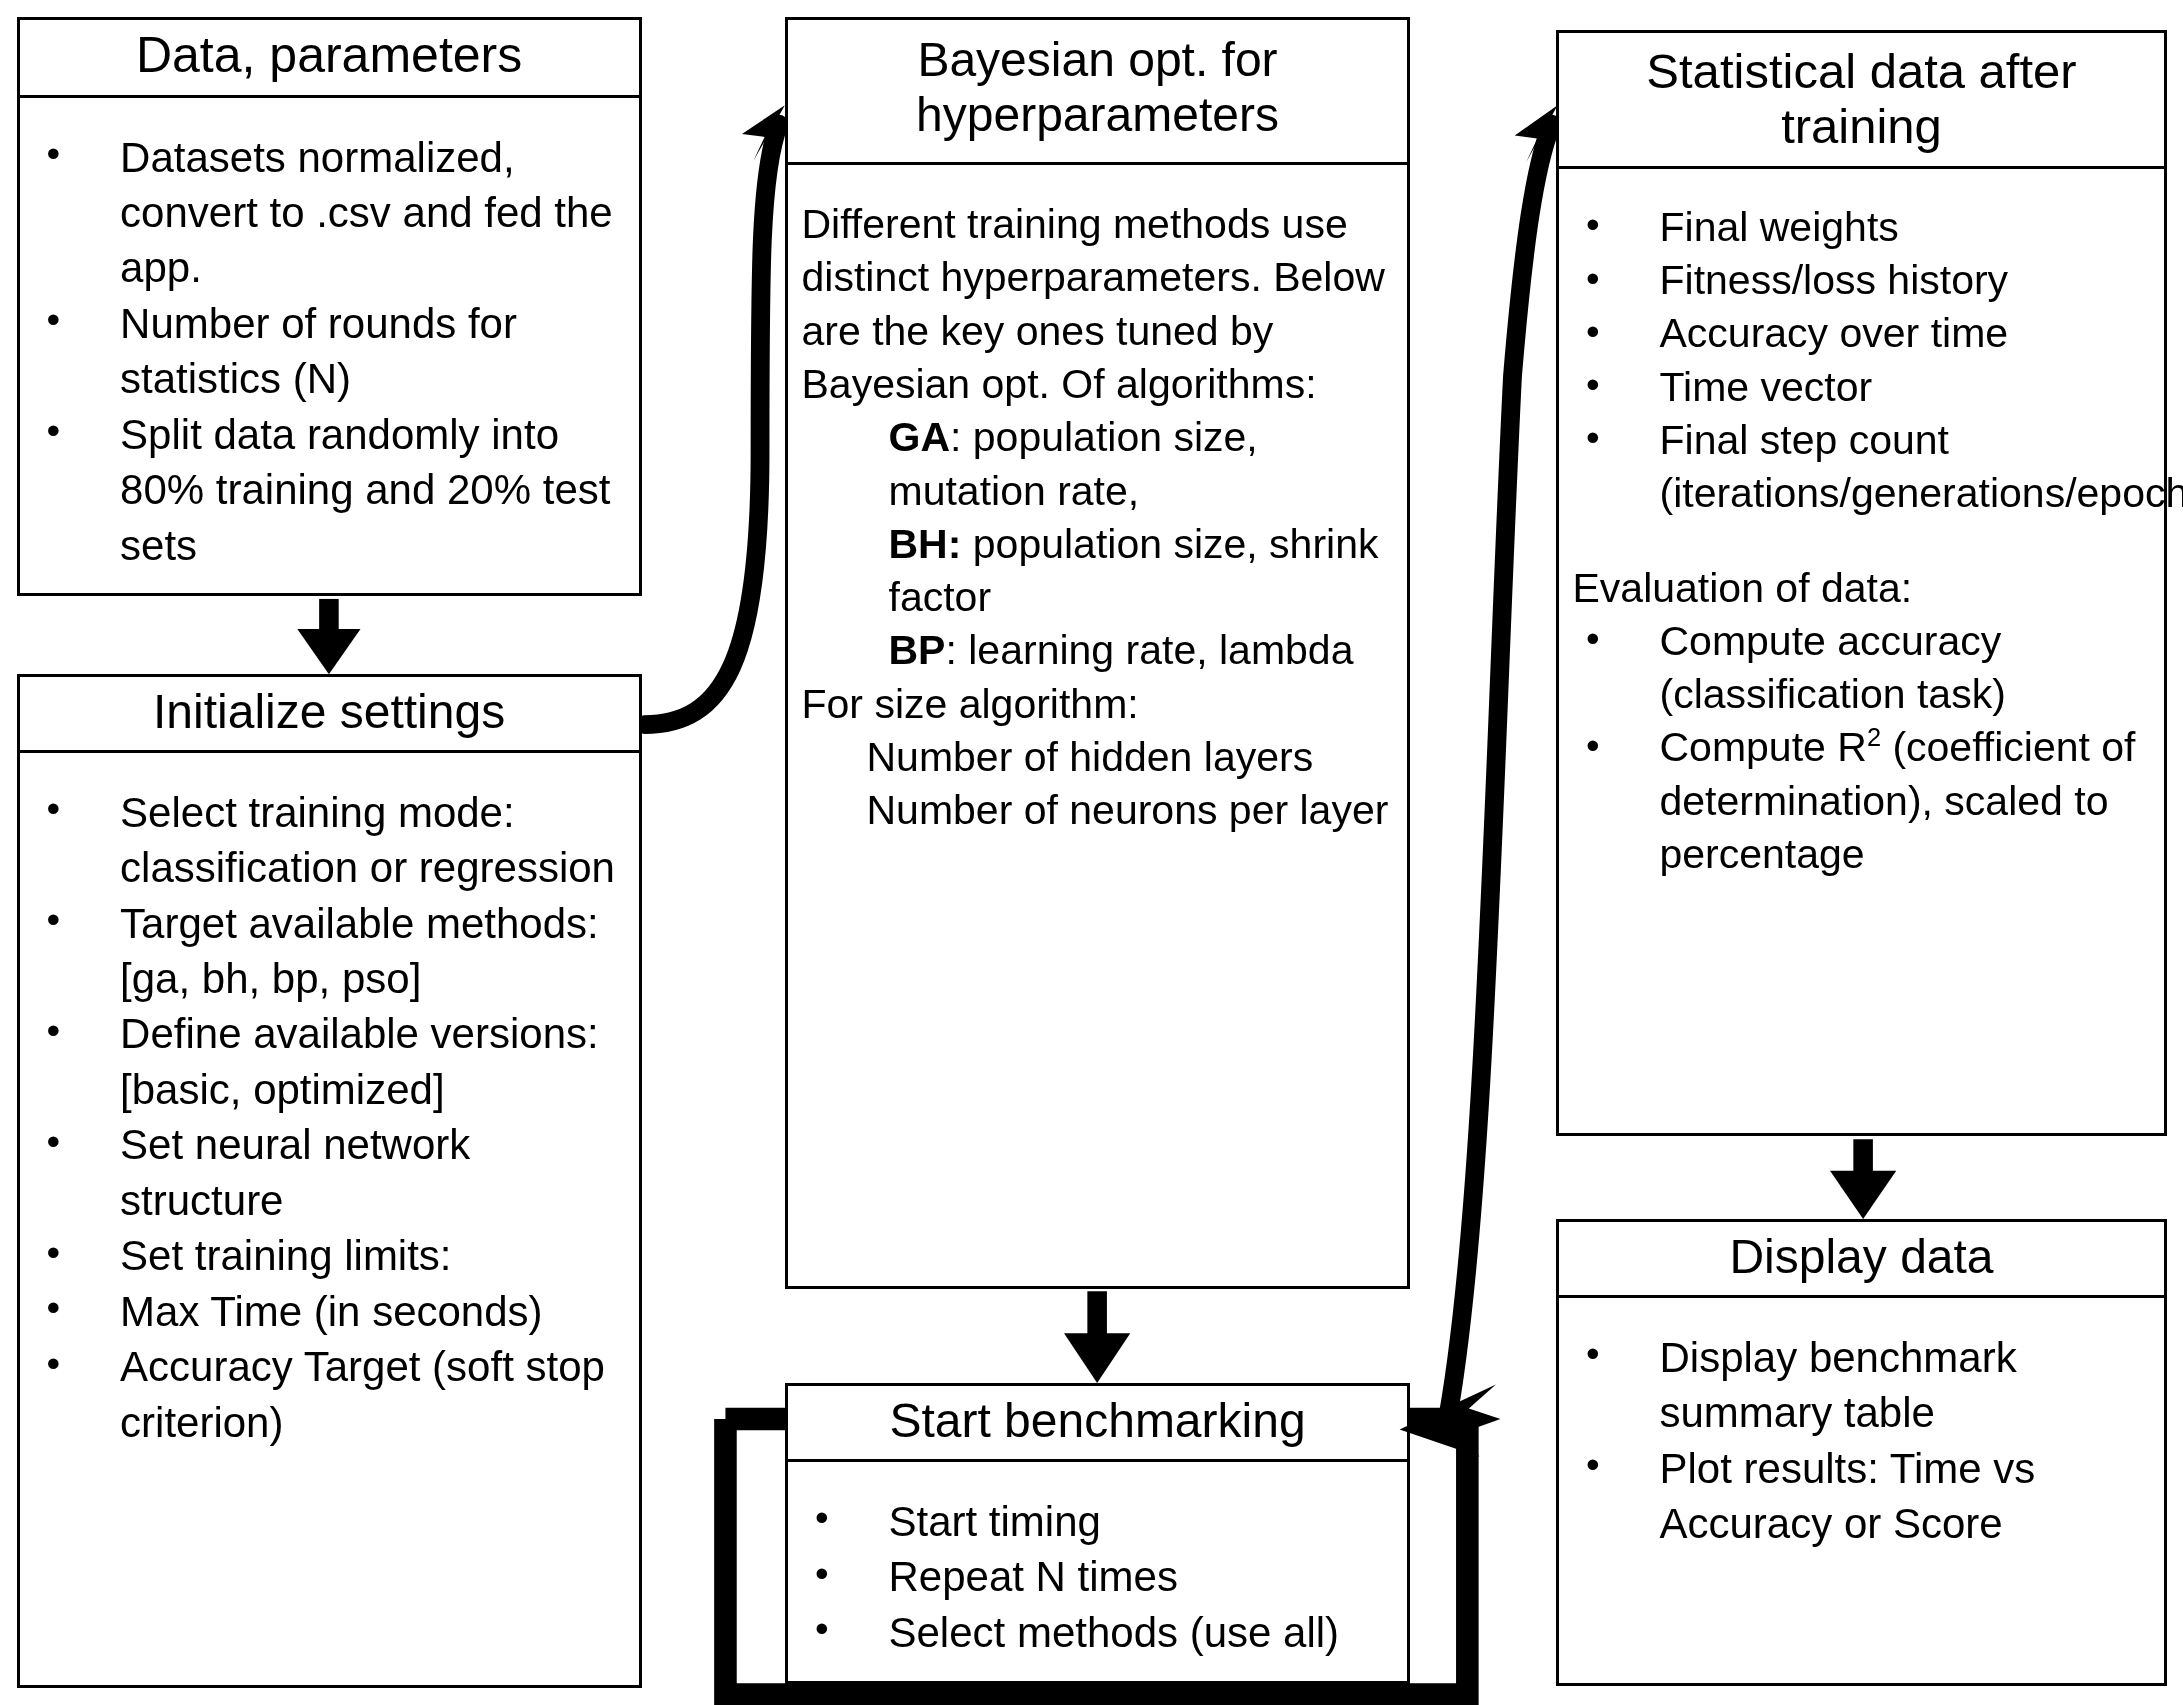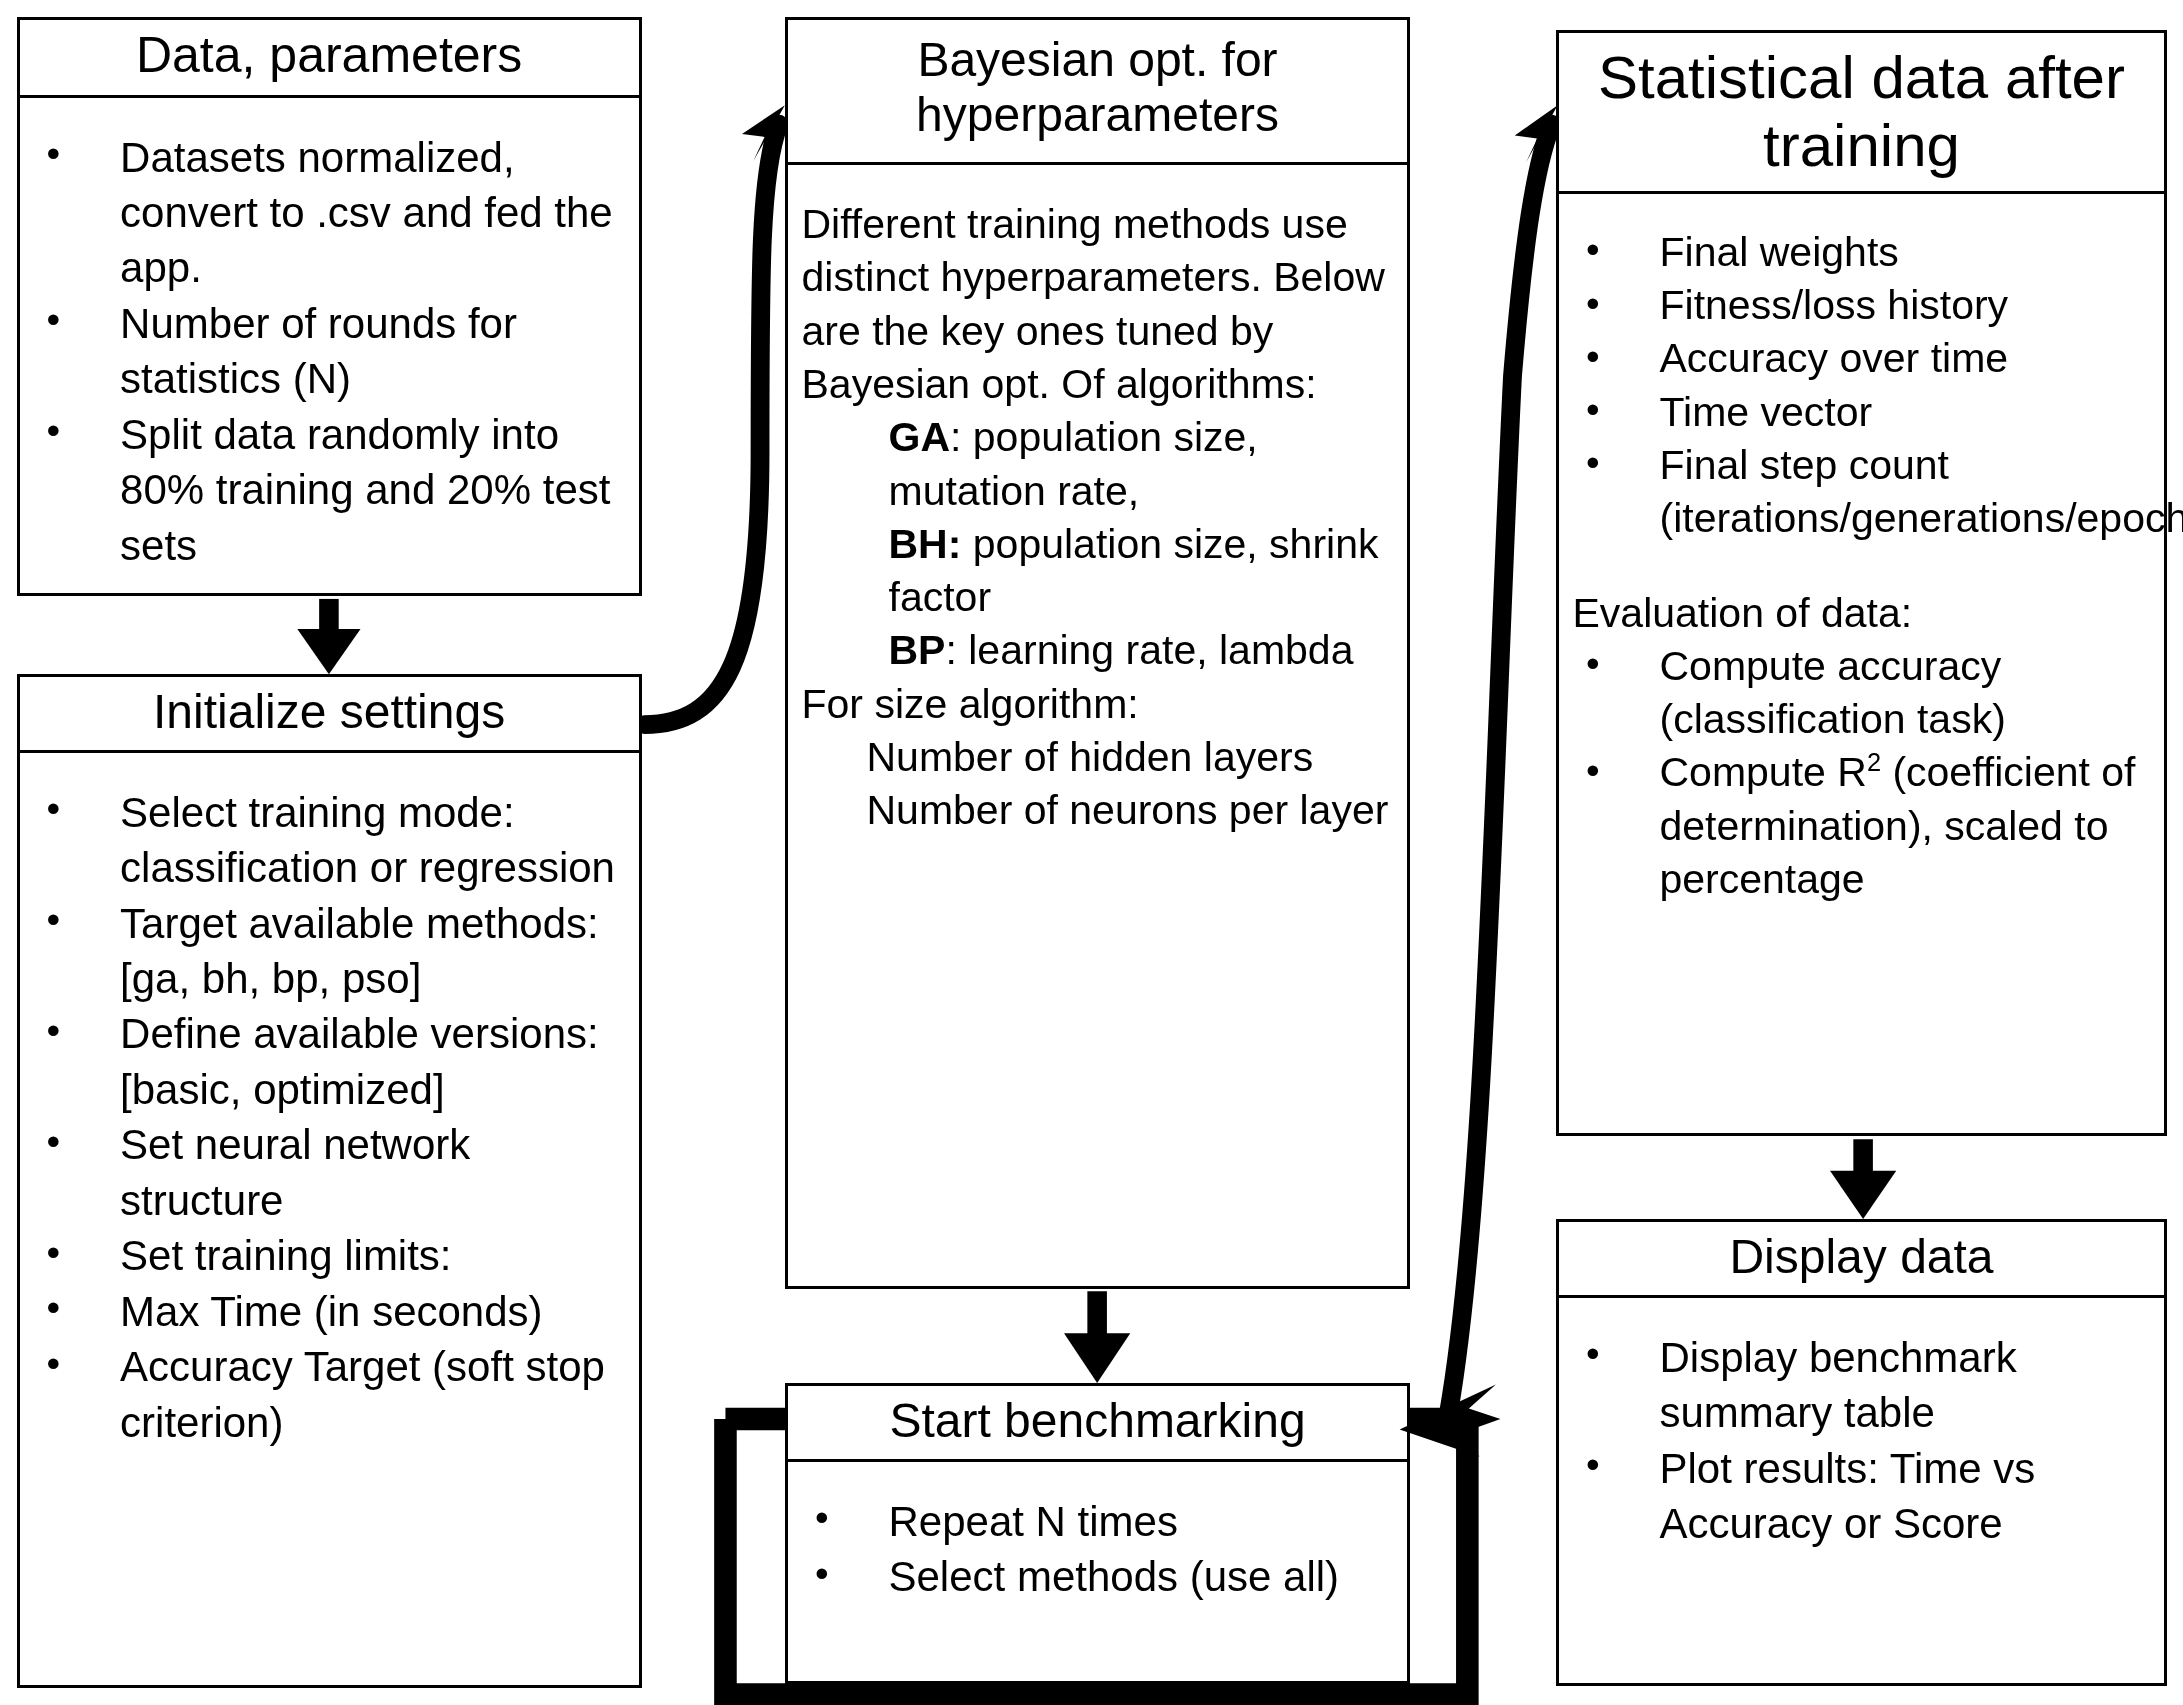--- a/index.html
+++ b/index.html
@@ -59,21 +59,21 @@
   #box-data{left:16.6px;top:16.6px;width:625px;height:579px;}
   #box-data .box-title{font-size:50px;}
   #box-init{left:16.6px;top:674px;width:625px;height:1014px;}
   #box-bayes{left:785px;top:16.6px;width:625px;height:1272px;}
   #box-bayes .box-title{font-size:48px;padding-top:13.5px;padding-bottom:19px;}
   #box-bayes .box-body{font-size:41px;line-height:1.30;padding-top:10.5px;}
   #box-bench{left:785px;top:1383px;width:625px;height:301px;z-index:5;}
   #box-bench .box-title{font-size:48px;}
   #box-bench .box-body{font-size:42px;}
   #box-stat{left:1556px;top:30px;width:611px;height:1106px;}
-  #box-stat .box-title{font-size:60px;padding-top:10.5px;}
+  #box-stat .box-title{font-size:49px;padding-top:10.5px;}
   #box-stat .box-body{font-size:41px;line-height:1.30;}
   #box-display{left:1556px;top:1219px;width:611px;height:467px;}
 
   
   svg.links{position:absolute;left:0;top:0;width:2183px;height:1705px;z-index:2;pointer-events:none;}
   svg.links.front{z-index:6;}
 </style>
 </head>
 <body>
 
@@ -151,20 +151,21 @@
       <p class="para">For size algorithm:</p>
       <p class="indent2">Number of hidden layers</p>
       <p class="indent2">Number of neurons per layer</p>
     </div>
   </div>
 
   <div class="box" id="box-bench">
     <div class="box-title">Start benchmarking</div>
     <div class="box-body">
       <ul class="blist">
+        <li>Start timing</li>
         <li>Repeat N times</li>
         <li>Select methods (use all)</li>
       </ul>
     </div>
   </div>
 
   <div class="box" id="box-stat">
     <div class="box-title">Statistical data after training</div>
     <div class="box-body">
       <ul class="blist">

